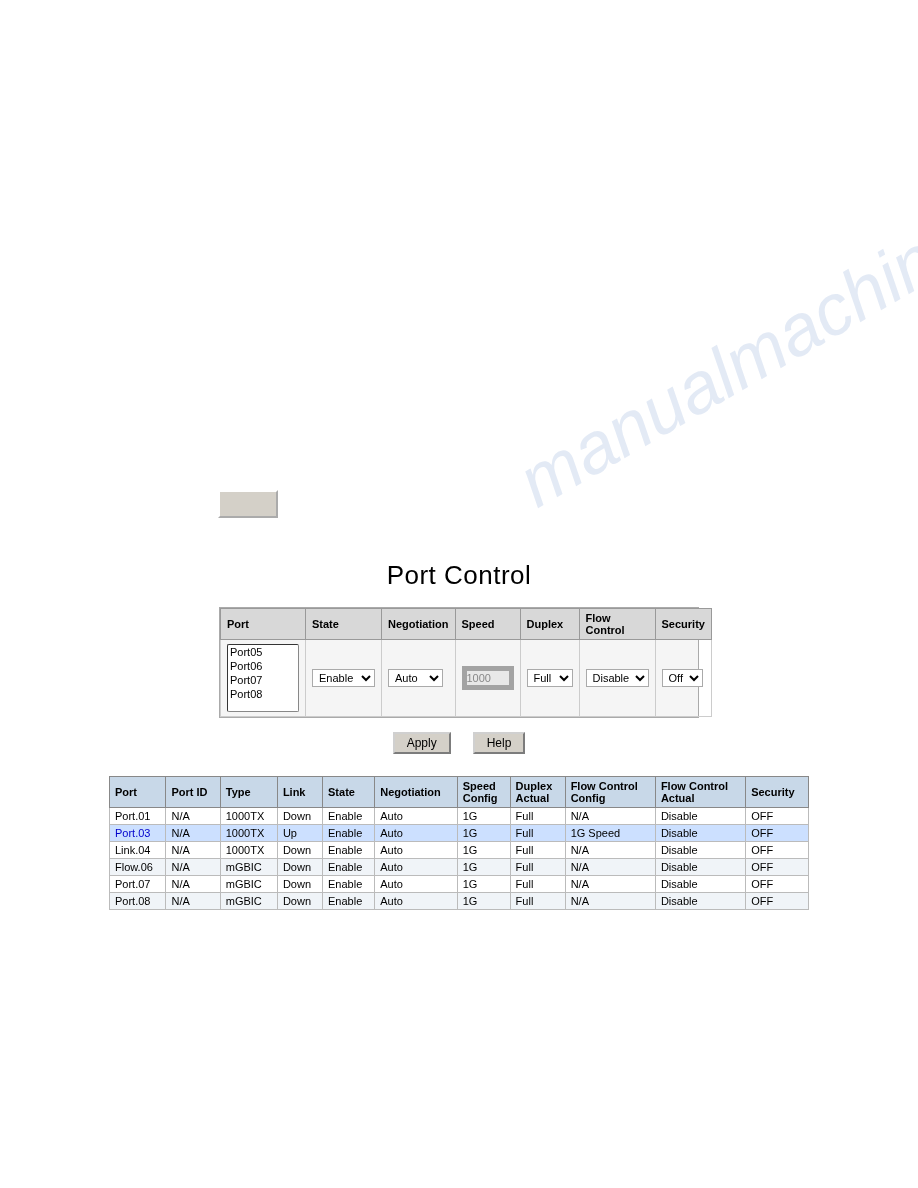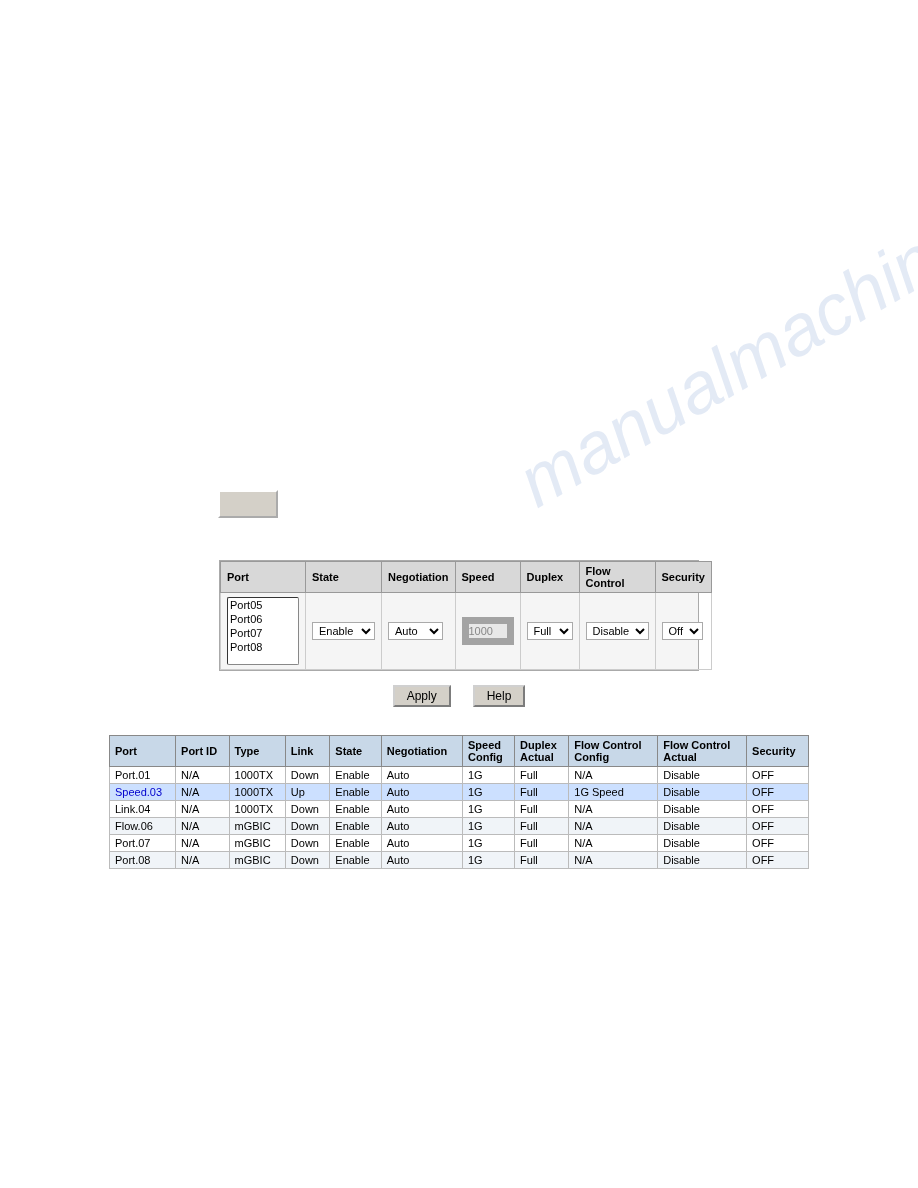--- a/index.html
+++ b/index.html
@@ -98,31 +98,31 @@
     select.ctrl-select {
       font-size: 11px;
       padding: 1px 2px;
       border: 1px solid #aaa;
       background: #fff;
     }
 
     input.ctrl-input {
       font-size: 11px;
       width: 52px;
-      border: 7px solid #a3a3a3;
+      border: 5px solid #a3a3a3;
       background: #e8e8e8;
       color: #888;
       padding: 1px 0;
     }
 
     .button-row {
       display: flex;
       justify-content: space-between;
       gap: 22px;
-      margin-bottom: 28px;
+      margin-bottom: 22px;
     }
 
     .btn {
       padding: 2px 12px;
       font-size: 12px;
       border: 2px outset #d0d0d0;
       background: #d4d0c8;
       cursor: pointer;
     }
 
@@ -171,20 +171,21 @@
   </style>
 </head>
 <body>
 
 <div class="watermark">manualmachine.com</div>
 
 <button class="top-button"></button>
 
 <div class="page-content">
 
+  <h1 class="page-title">Port Control</h1>
 
   <div class="control-panel">
     <table>
       <thead>
         <tr>
           <th>Port</th>
           <th>State</th>
           <th>Negotiation</th>
           <th>Speed</th>
           <th>Duplex</th>
@@ -270,21 +271,21 @@
             <td>Down</td>
             <td>Enable</td>
             <td>Auto</td>
             <td>1G</td>
             <td>Full</td>
             <td>N/A</td>
             <td>Disable</td>
             <td>OFF</td>
           </tr>
           <tr class="highlight">
-            <td><a href="#">Speed.03</a></td>
+            <td><a href="#">Port.03</a></td>
             <td>N/A</td>
             <td>1000TX</td>
             <td>Up</td>
             <td>Enable</td>
             <td>Auto</td>
             <td>1G</td>
             <td>Full</td>
             <td>1G Speed</td>
             <td>Disable</td>
             <td>OFF</td>

